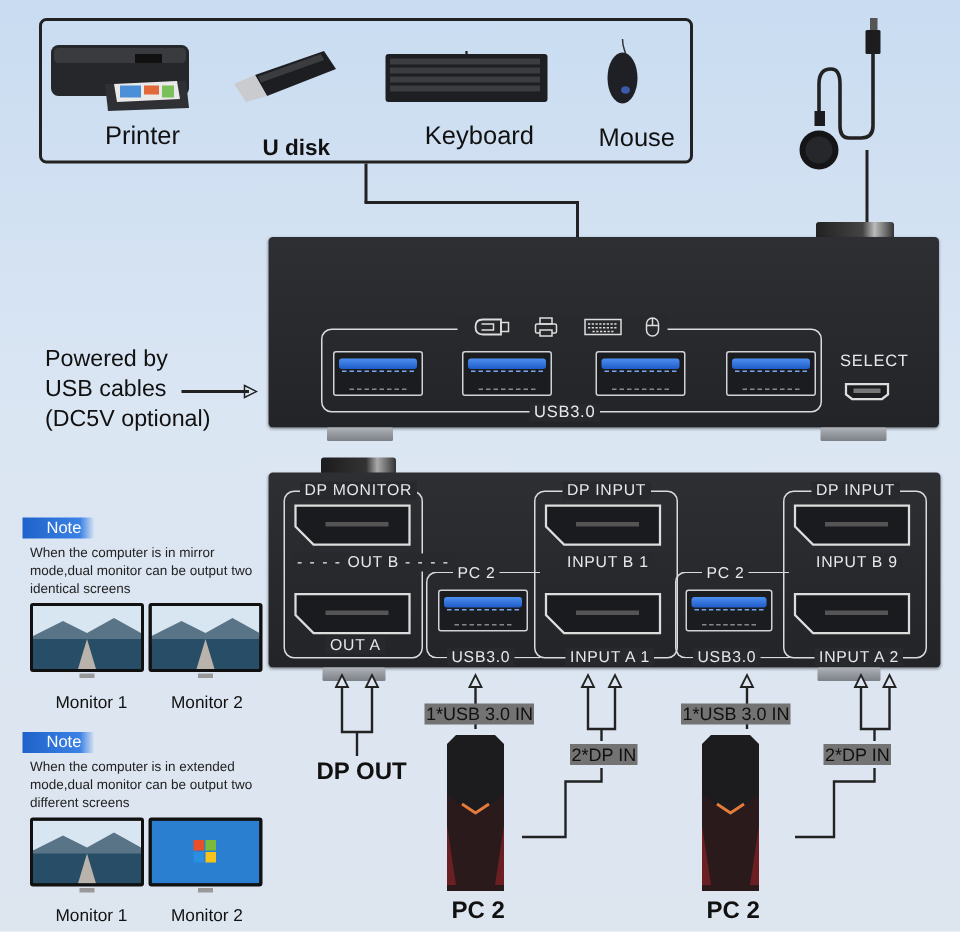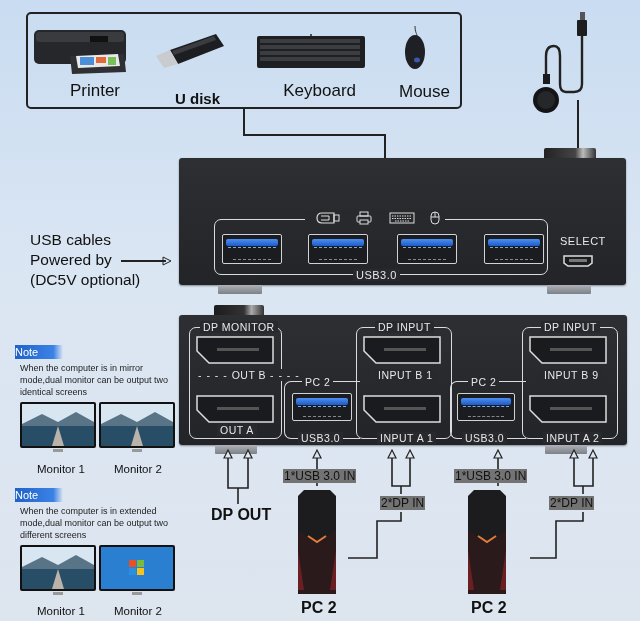--- a/index.html
+++ b/index.html
@@ -41,21 +41,21 @@
   .outline { position: absolute; border: 1.5px solid #d9dbde; border-radius: 7px; }
   .panel-label {
     position: absolute; color: #e7e8ea; font-size: 10.5px; letter-spacing: .5px;
     background: #28292c; padding: 0 3px; white-space: nowrap; line-height: 12px;
   }
   .dp-port { position: absolute; width: 80px; height: 30px; }
   .dp-port svg { width: 100%; height: 100%; }
   .foot { position: absolute; background: linear-gradient(180deg,#aeb2b8,#7c8087); border-radius: 1px; }
   .note-tag {
     position: absolute; background: linear-gradient(90deg,#1f62c9,#3b82e6 80%, rgba(59,130,230,0));
-    color: #fff; font-size: 11px; padding: 1px 0; width: 48px;
+    color: #fff; font-size: 11px; padding: 1px 16px; width: 48px;
   }
   .note-text { position: absolute; font-size: 9px; line-height: 12px; color: #222; }
   .monitor { position: absolute; width: 76px; height: 58px; }
   .screen { position: absolute; left: 0; top: 0; width: 76px; height: 46px; background: #111; border: 2px solid #111; border-radius: 2px; overflow: hidden; }
   .mon-label { position: absolute; font-size: 11.5px; color: #111; }
   .big-label { position: absolute; font-size: 16px; font-weight: bold; color: #111; }
   .mid-label { position: absolute; font-size: 12px; color: #111; background: #737373; padding: 0 1px; }
   .tower { position: absolute; width: 46px; height: 106px; }
 </style>
 </head>
@@ -172,22 +172,22 @@
   </div>
 <div class="panel-label" style="left:353px;top:269px;font-size:11px">USB3.0</div>
 
 <div class="panel-label" style="left:557px;top:235px;font-size:11px;background:none">SELECT</div>
 <svg class="abs" style="left:562px;top:254px;width:32px;height:14px" viewBox="0 0 32 14">
   <path d="M2 2 H30 V9 L26 12 H6 L2 9 Z" stroke="#ddd" fill="#1b1c1f" stroke-width="1.5"></path>
   <rect x="7" y="5" width="18" height="3" fill="#777"></rect>
 </svg>
 
 <div class="abs" style="left:30px;top:230px;font-size:15.5px;line-height:20px;color:#111">
+  <div>Powered by</div>
   <div>USB cables</div>
-  <div>Powered by</div>
   <div>(DC5V optional)</div>
 </div>
 <div class="line" style="left:121px;top:260px;width:45px;height:1.5px"></div>
 <svg class="abs" style="left:162px;top:256px;width:10px;height:10px">
     <polygon points="1,1 9,5 1,9" fill="none" stroke="#222" stroke-width="1"></polygon>
   </svg>
 
 <div class="abs" style="left:214px;top:305px;width:50px;height:12px;background:linear-gradient(90deg,#1c1c1e,#333 60%,#aaa 75%,#333);border-radius:2px 2px 0 0"></div>
 <div class="abs panel" style="left:179px;top:315px;width:448px;height:130px"></div>
 <div class="foot" style="left:215px;top:445px;width:42px;height:9px"></div>

